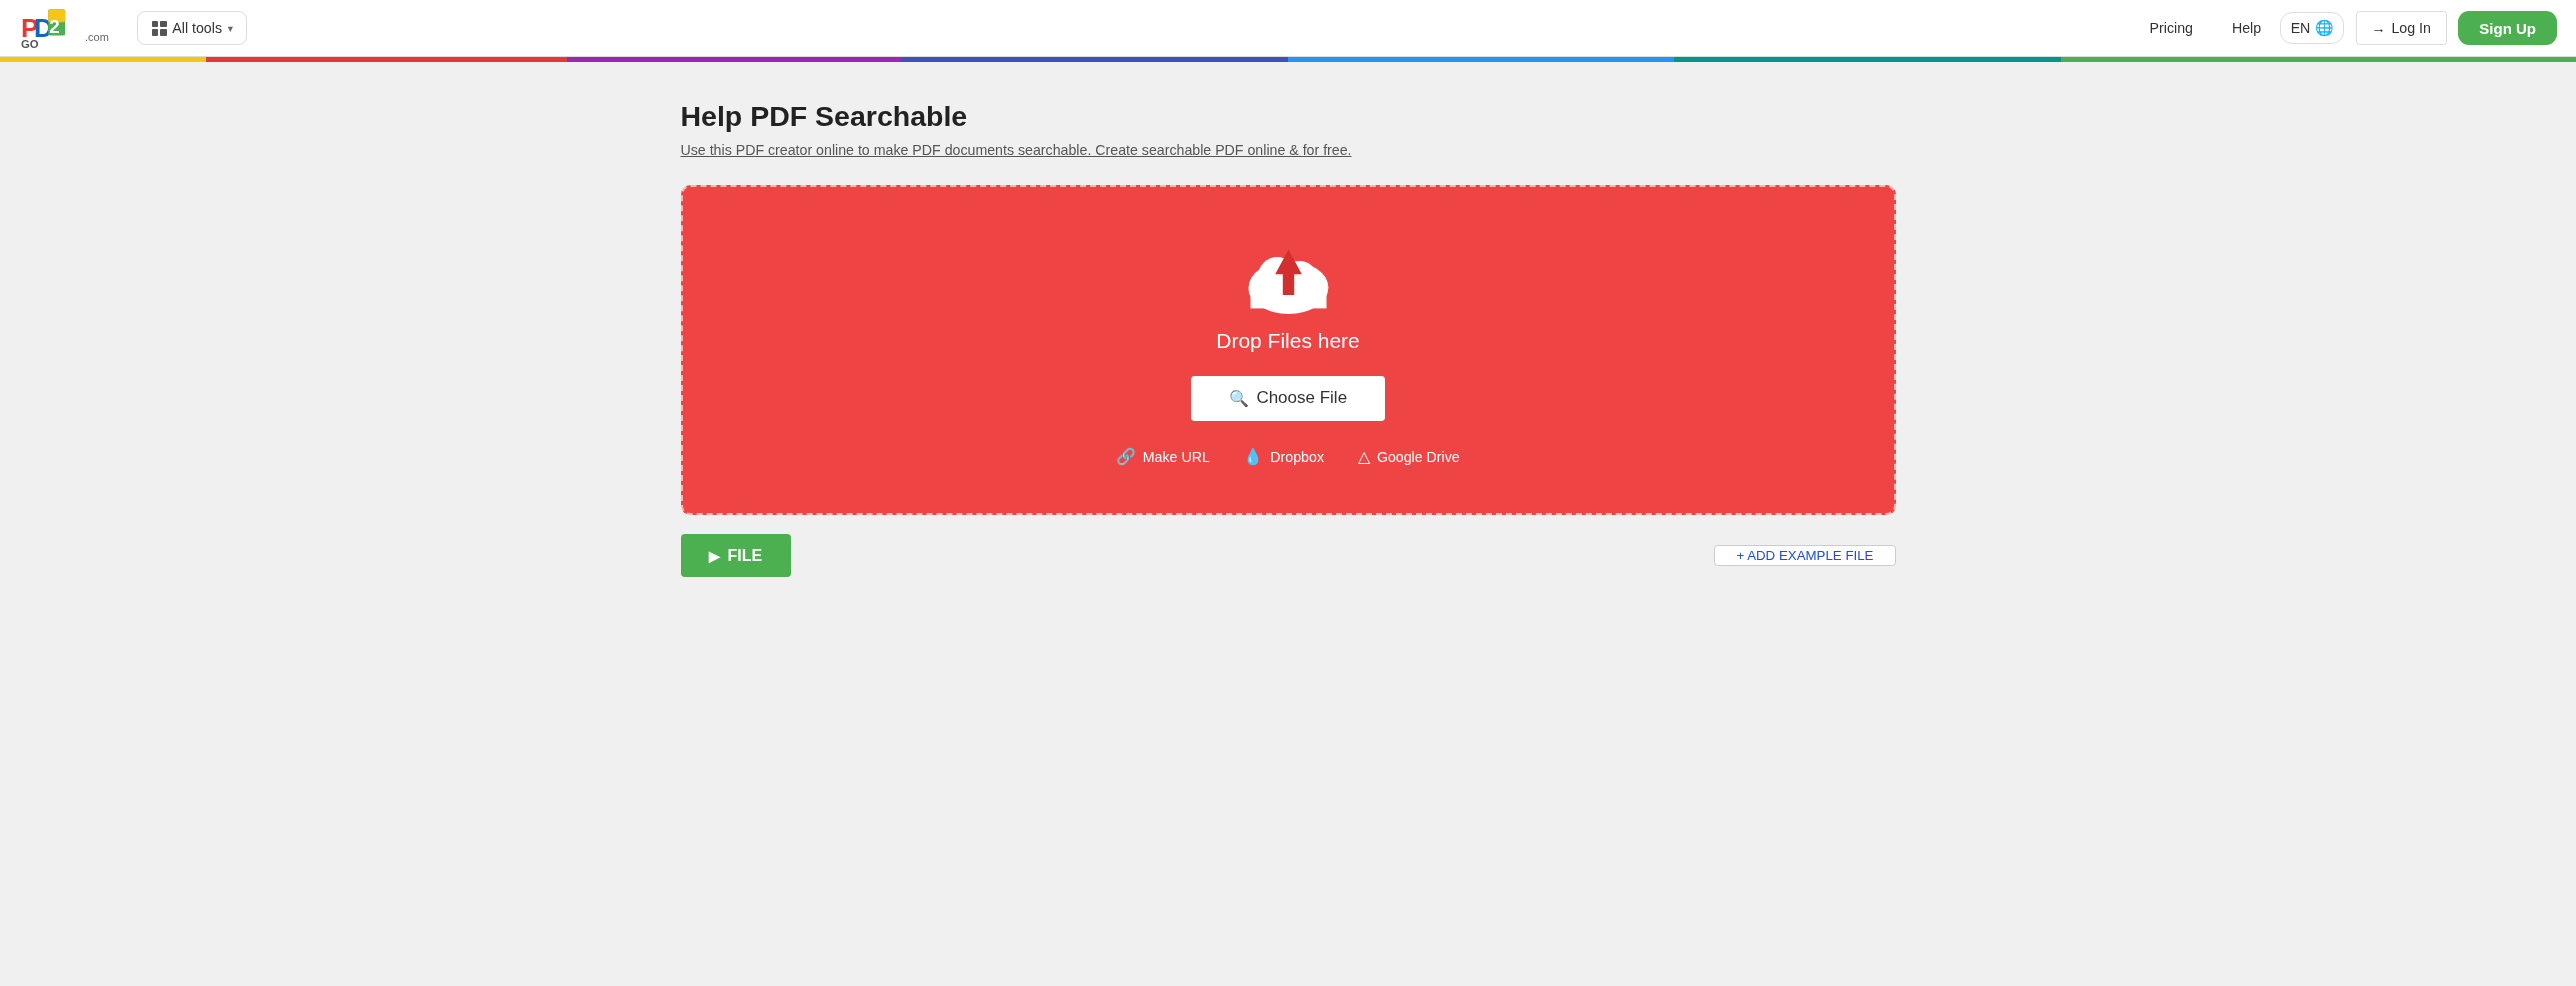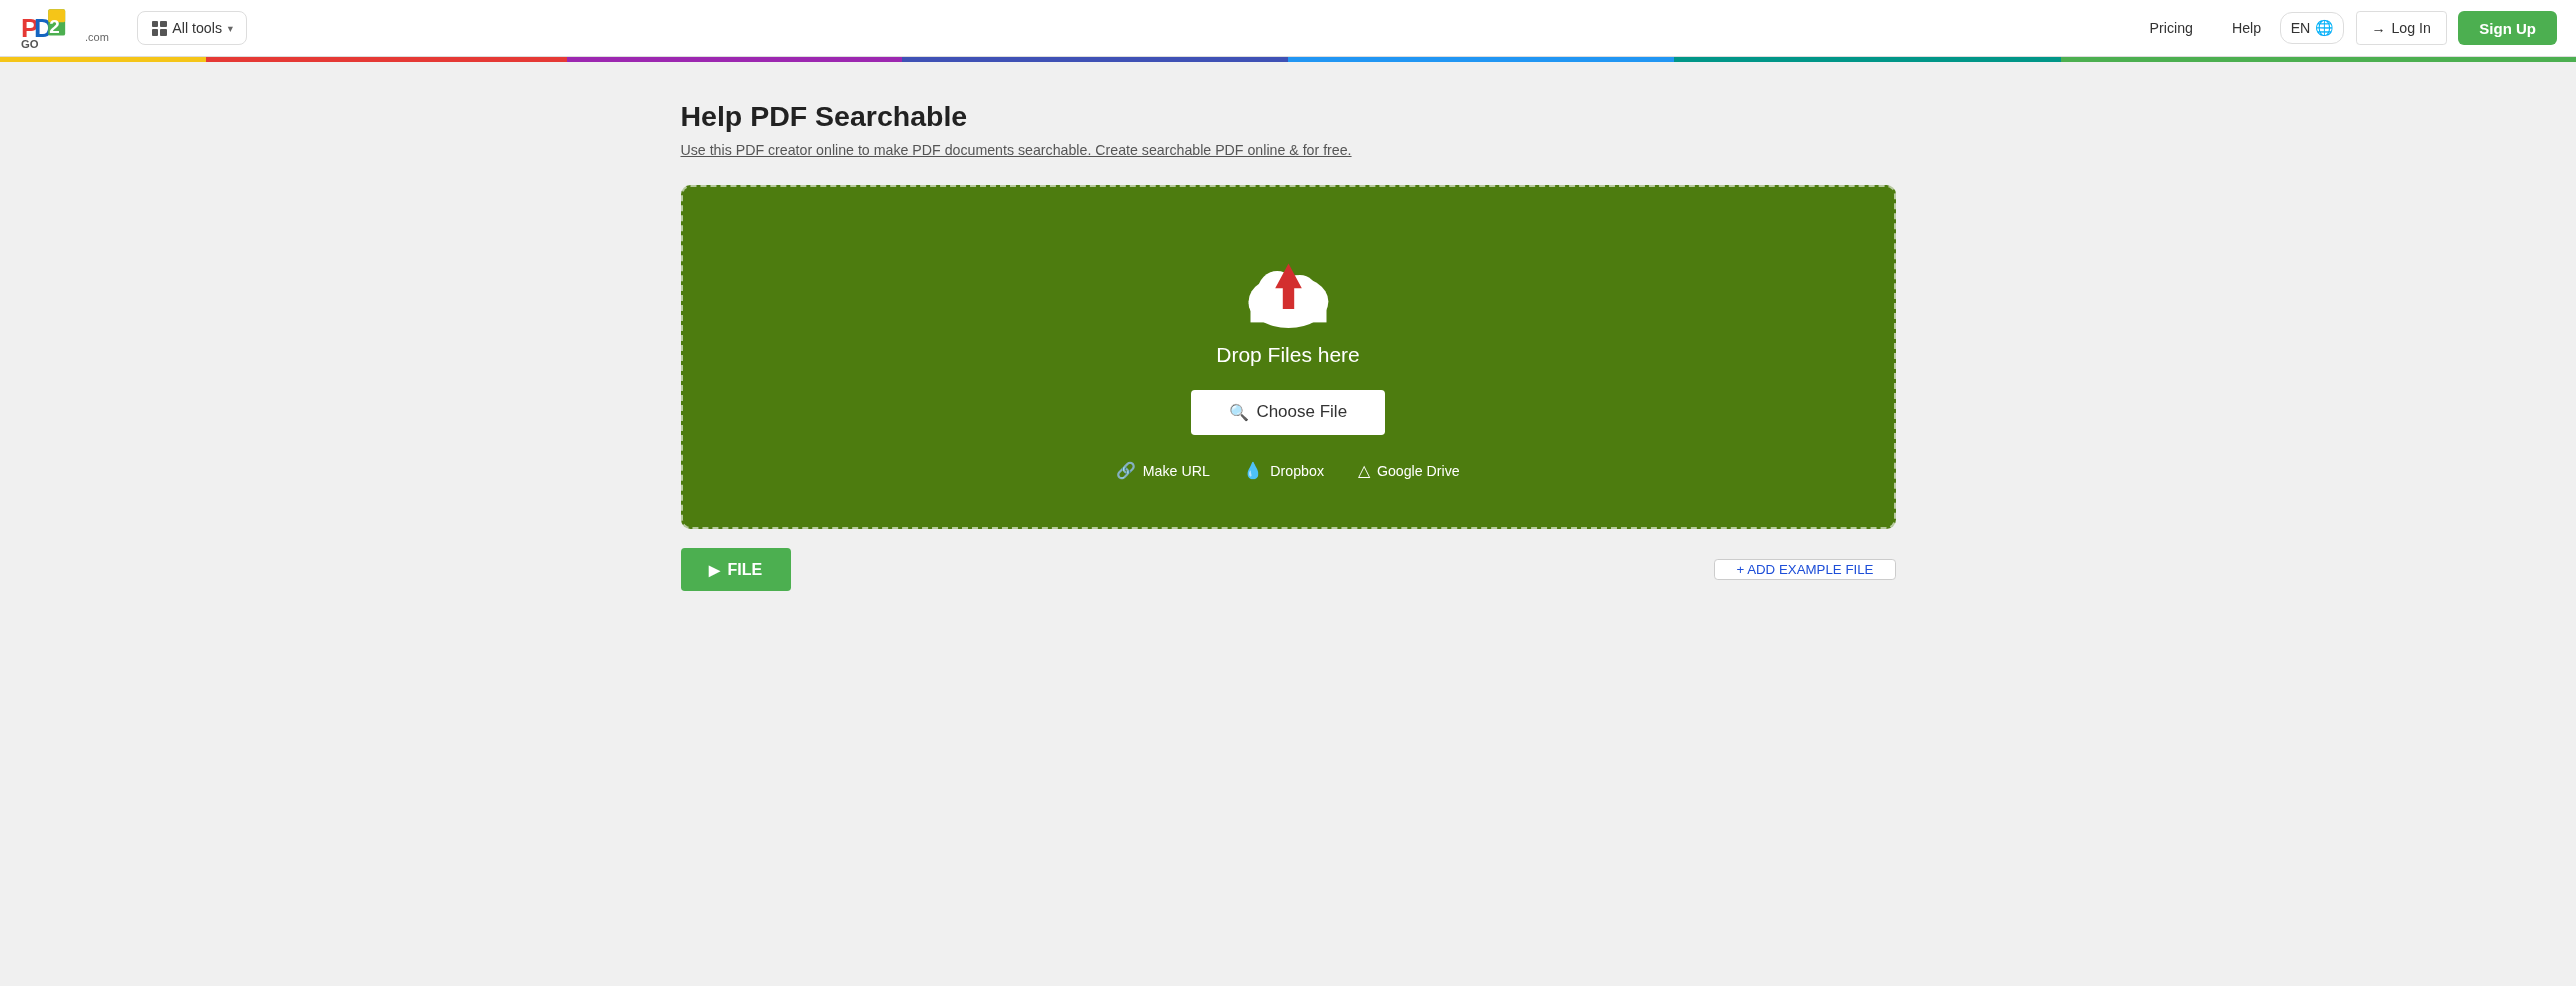--- a/index.html
+++ b/index.html
@@ -104,21 +104,21 @@
       cursor: pointer;
       font-size: 14.2px;
       color: #333;
       text-decoration: none;
     }
     .signup-btn {
       padding: 8.5px 21px;
       background: #4caf50;
       color: #fff;
       border: none;
-      border-radius: 6px;
+      border-radius: 11px;
       cursor: pointer;
       font-size: 15px;
       font-weight: bold;
     }
 
     
     .rainbow-bar {
       height: 4.7px;
       background: linear-gradient(to right, #f5c518 0%, #f5c518 8%, #e53935 8%, #e53935 22%, #9c27b0 22%, #9c27b0 35%, #3f51b5 35%, #3f51b5 50%, #2196f3 50%, #2196f3 65%, #009688 65%, #009688 80%, #4caf50 80%, #4caf50 100%);
     }
@@ -137,24 +137,24 @@
     }
     .page-subtitle {
       font-size: 14.2px;
       color: #555;
       margin-bottom: 26.6px;
       text-decoration: underline;
     }
 
     
     .upload-area {
-      background: #4d7c0f;
+      background: #ef4444;
       border: 2.4px dashed rgba(255,255,255,0.6);
       border-radius: 9.5px;
-      padding: 67px 19px 47px 19px;
+      padding: 53px 19px 47px 19px;
       display: flex;
       flex-direction: column;
       align-items: center;
       justify-content: center;
       min-height: 323px;
       cursor: pointer;
     }
     .cloud-upload-icon {
       width: 95px;
       height: 76px;

